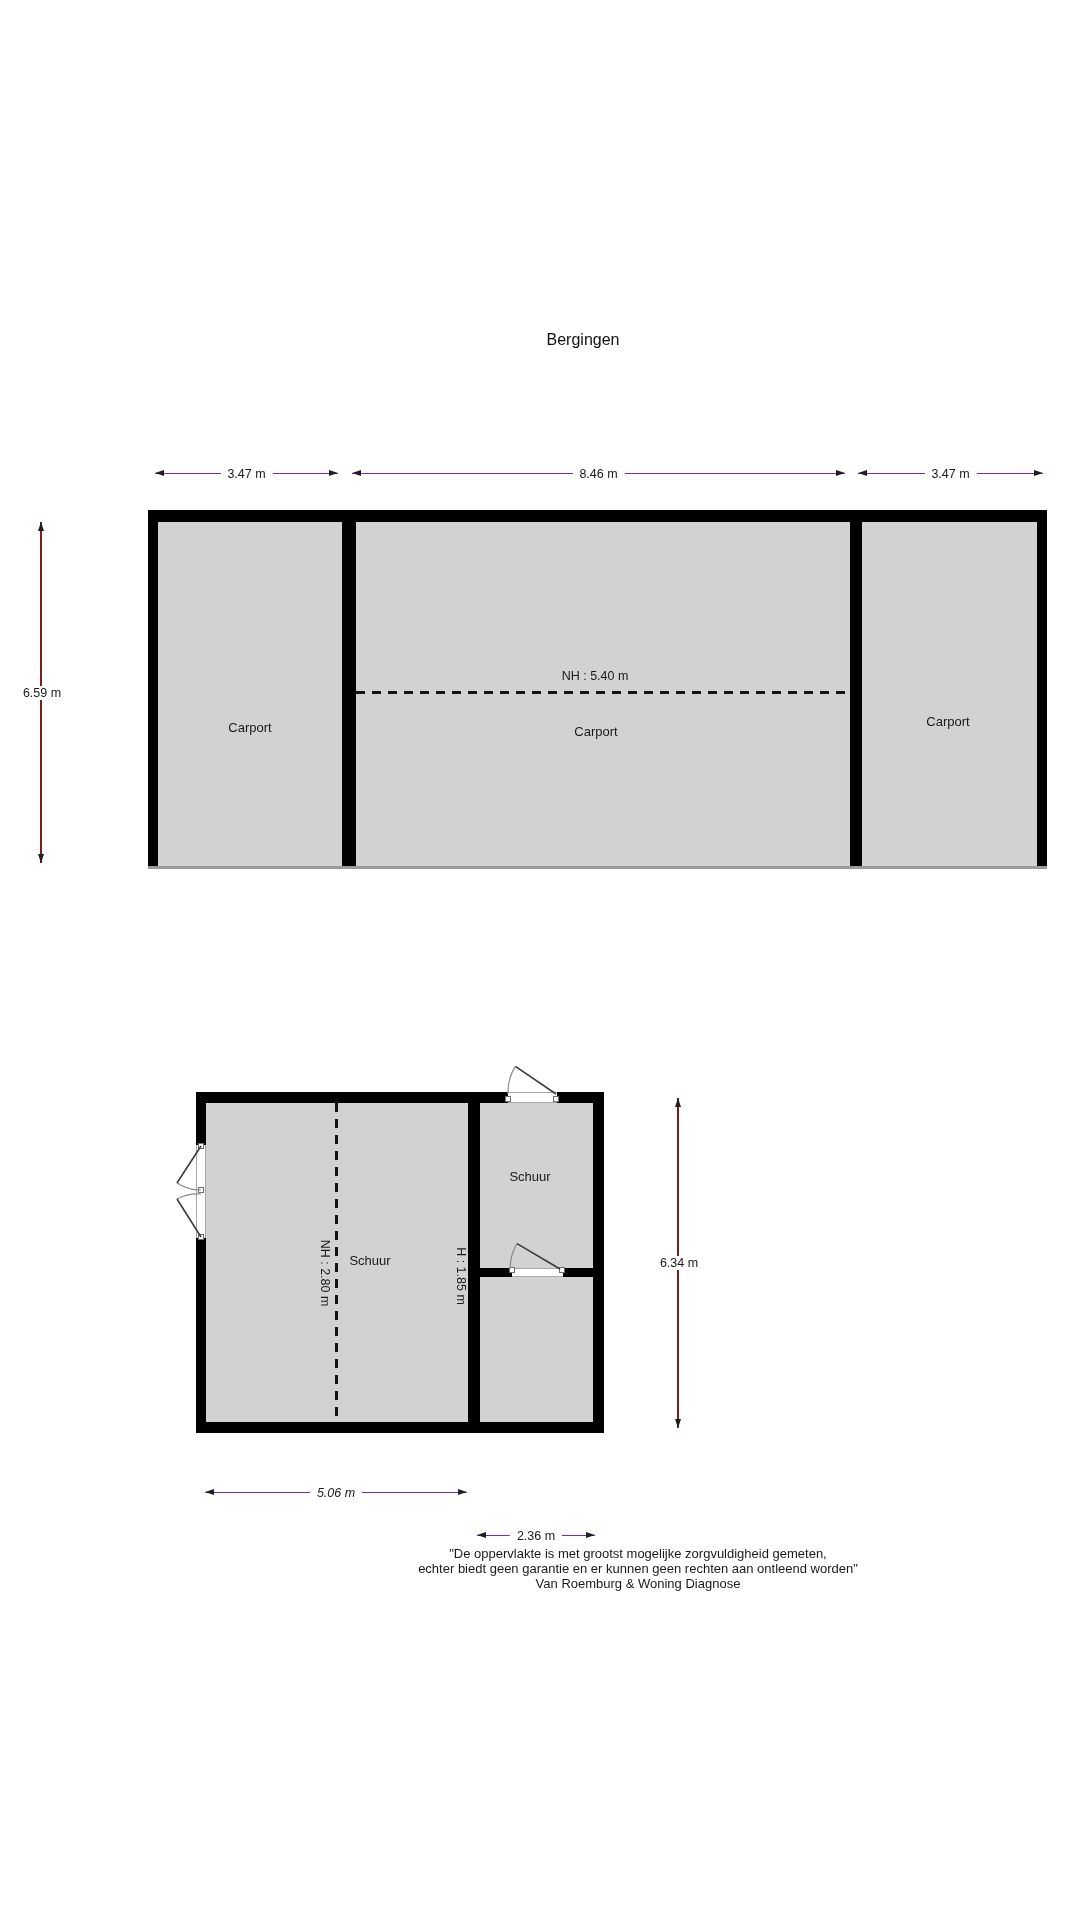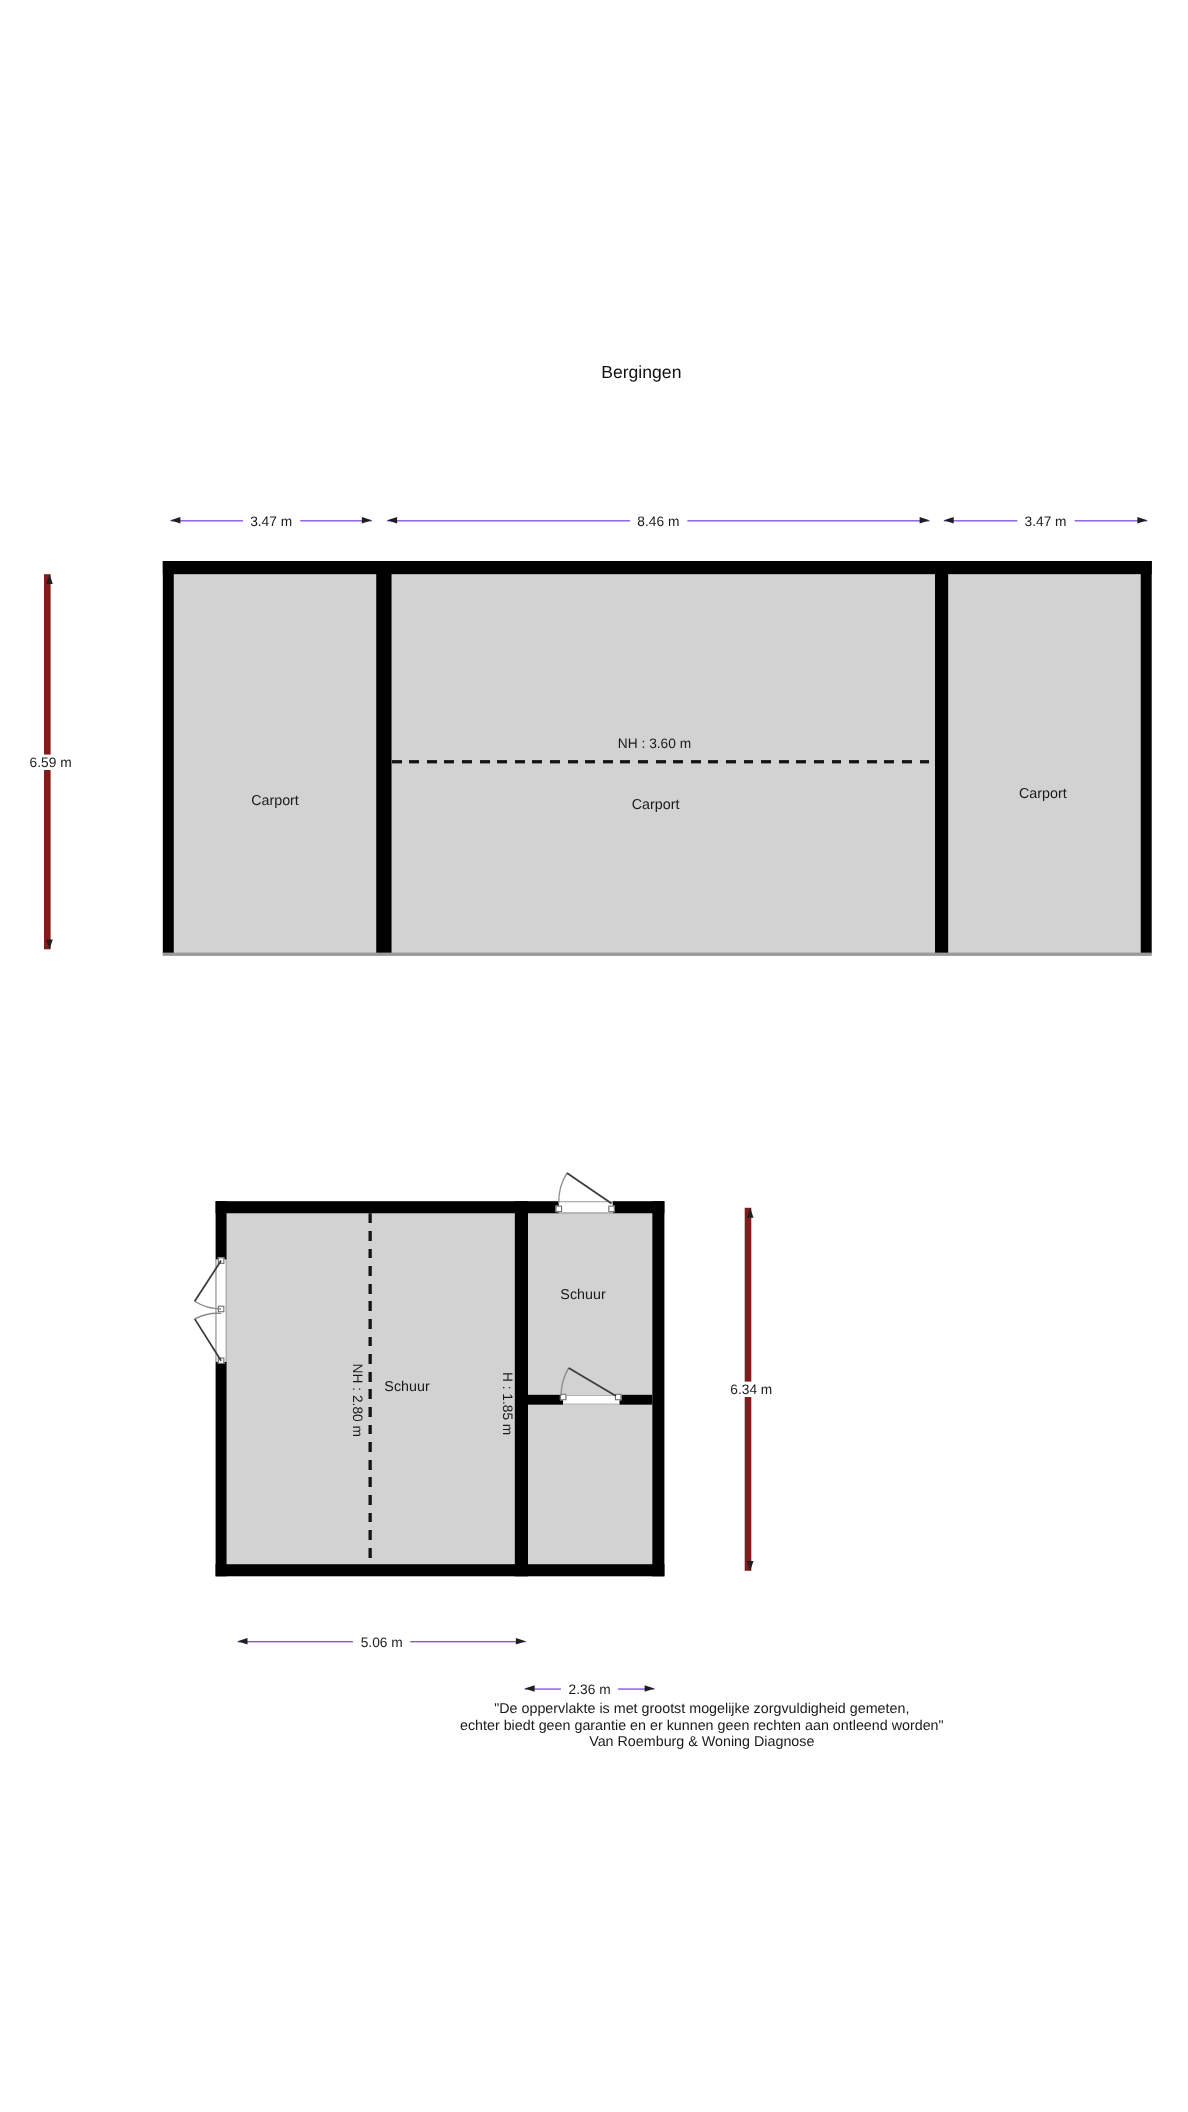--- a/index.html
+++ b/index.html
@@ -19,21 +19,21 @@
     font-size:16px;color:#111;white-space:nowrap;
   }
   
   .dim-h{position:absolute;height:0;border-top:1px solid #6d28d9;}
   .dim-h::before{content:"";position:absolute;left:0;top:-4px;width:0;height:0;
     border-style:solid;border-width:3.5px 9px 3.5px 0;
     border-color:transparent #1f1f1f transparent transparent;}
   .dim-h::after{content:"";position:absolute;right:0;top:-4px;width:0;height:0;
     border-style:solid;border-width:3.5px 0 3.5px 9px;
     border-color:transparent transparent transparent #1f1f1f;}
-  .dim-v{position:absolute;width:0;border-left:6px solid #7f1d1d;}
+  .dim-v{position:absolute;width:0;border-left:2px solid #7f1d1d;}
   .dim-v::before{content:"";position:absolute;top:0;left:-4px;width:0;height:0;
     border-style:solid;border-width:0 3.5px 9px 3.5px;
     border-color:transparent transparent #1f1f1f transparent;}
   .dim-v::after{content:"";position:absolute;bottom:0;left:-4px;width:0;height:0;
     border-style:solid;border-width:9px 3.5px 0 3.5px;
     border-color:#1f1f1f transparent transparent transparent;}
   .dim-label{
     position:absolute;left:50%;top:0;transform:translate(-50%,-50%);
     background:#ffffff;padding:0 7px;font-size:12.5px;white-space:nowrap;color:#1a1a1a;
   }
@@ -99,21 +99,21 @@
 
     <div class="wall" style="left:0;top:0;width:899px;height:12px;"></div>
     <div class="wall" style="left:0;top:0;width:10px;height:357px;"></div>
     <div class="wall" style="left:889px;top:0;width:10px;height:357px;"></div>
     <div class="wall" style="left:194px;top:0;width:14px;height:357px;"></div>
     <div class="wall" style="left:702px;top:0;width:12px;height:357px;"></div>
 
     <div class="open-edge" style="left:0;top:356px;width:899px;height:3px;"></div>
 
     <div class="dash-h" style="left:208px;top:181px;width:494px;"></div>
-    <div class="nh-label" style="left:447px;top:166px;">NH : 3.60 m</div>
+    <div class="nh-label" style="left:447px;top:166px;">NH : 5.40 m</div>
 
     <div class="room-label" style="left:102px;top:217px;">Carport</div>
     <div class="room-label" style="left:448px;top:221px;">Carport</div>
     <div class="room-label" style="left:800px;top:211px;">Carport</div>
   </div>
 
   <div class="abs" style="left:196px;top:1092px;width:408px;height:341px;">
 
     <div class="room-fill" style="left:10px;top:11px;width:262px;height:319px;"></div>
     <div class="room-fill" style="left:284px;top:11px;width:113px;height:165px;"></div>
@@ -160,21 +160,21 @@
     <path class="leaf" d="M29,4 L5,41"></path>
   </svg>
   <svg class="door-svg" style="left:172px;top:1192px;" width="36" height="50" viewBox="0 0 36 50">
     <path class="arc" d="M29,2 A44,44 0 0 0 5,7"></path>
     <path class="leaf" d="M29,45 L5,7"></path>
   </svg>
 
   <div class="dim-v" style="left:677px;top:1098px;height:330px;text-align:right;">
     <span class="dim-label">6.34 m</span>
   </div>
-  <div class="dim-h" style="left:216px;top:1492px;width:262px;">
+  <div class="dim-h" style="left:205px;top:1492px;width:262px;font-style:italic;">
     <span class="dim-label">5.06 m</span>
   </div>
   <div class="dim-h" style="left:477px;top:1492px;width:118px;margin-top:43px;">
     <span class="dim-label">2.36 m</span>
   </div>
 
   <div class="disclaimer">
     <div>"De oppervlakte is met grootst mogelijke zorgvuldigheid gemeten,</div>
     <div>echter biedt geen garantie en er kunnen geen rechten aan ontleend worden"</div>
     <div>Van Roemburg &amp; Woning Diagnose</div>

